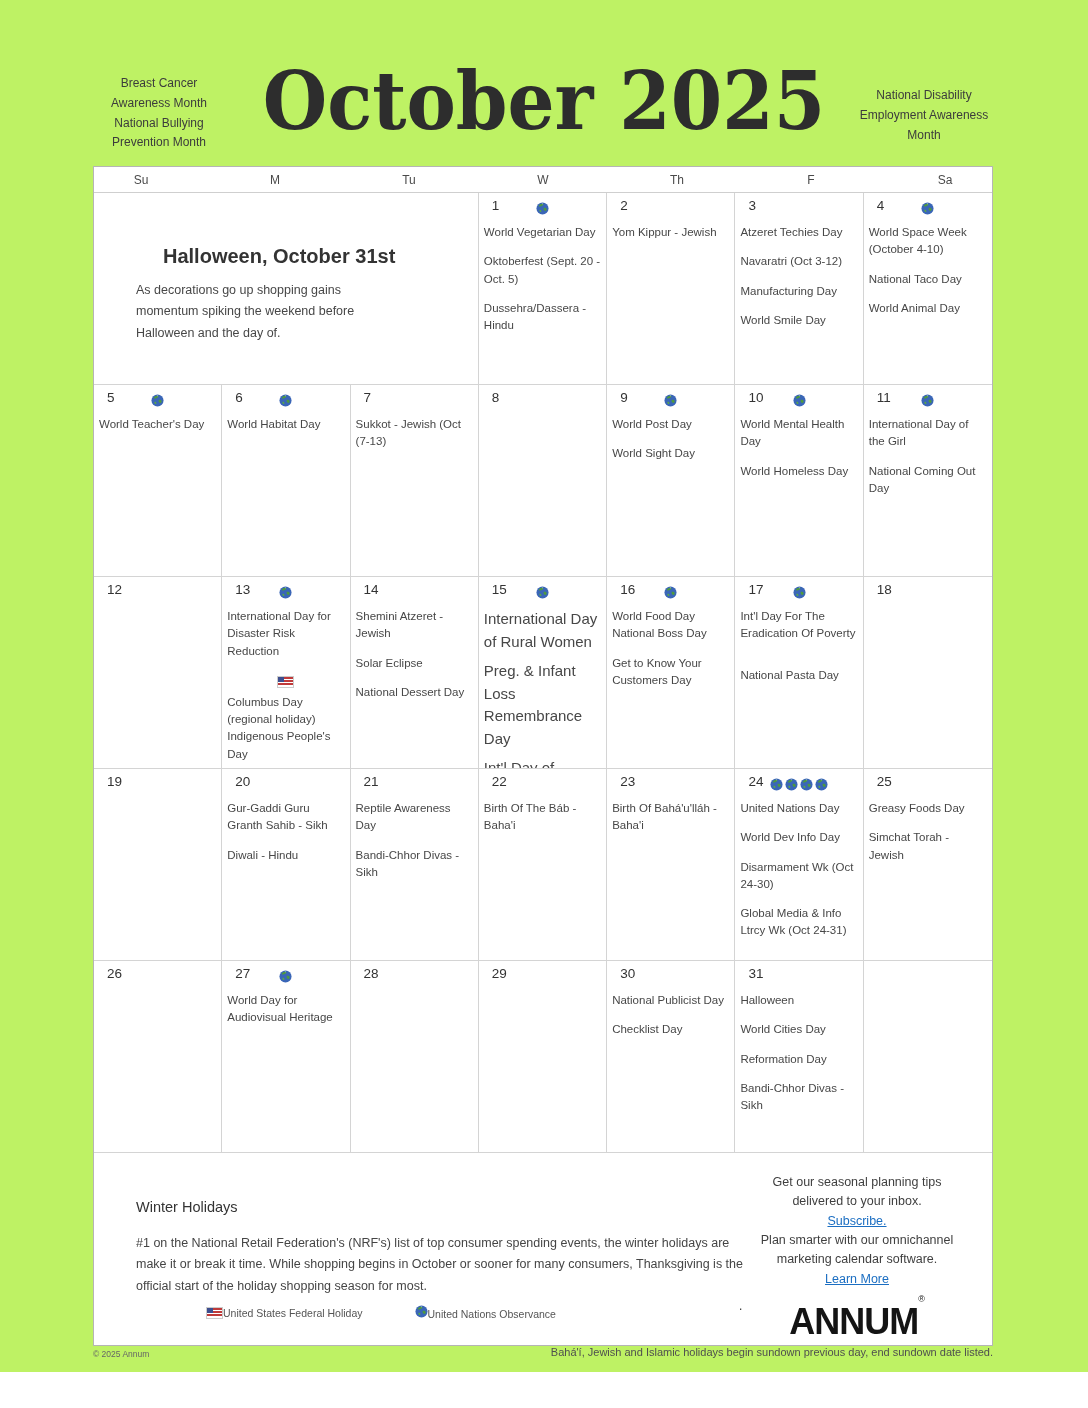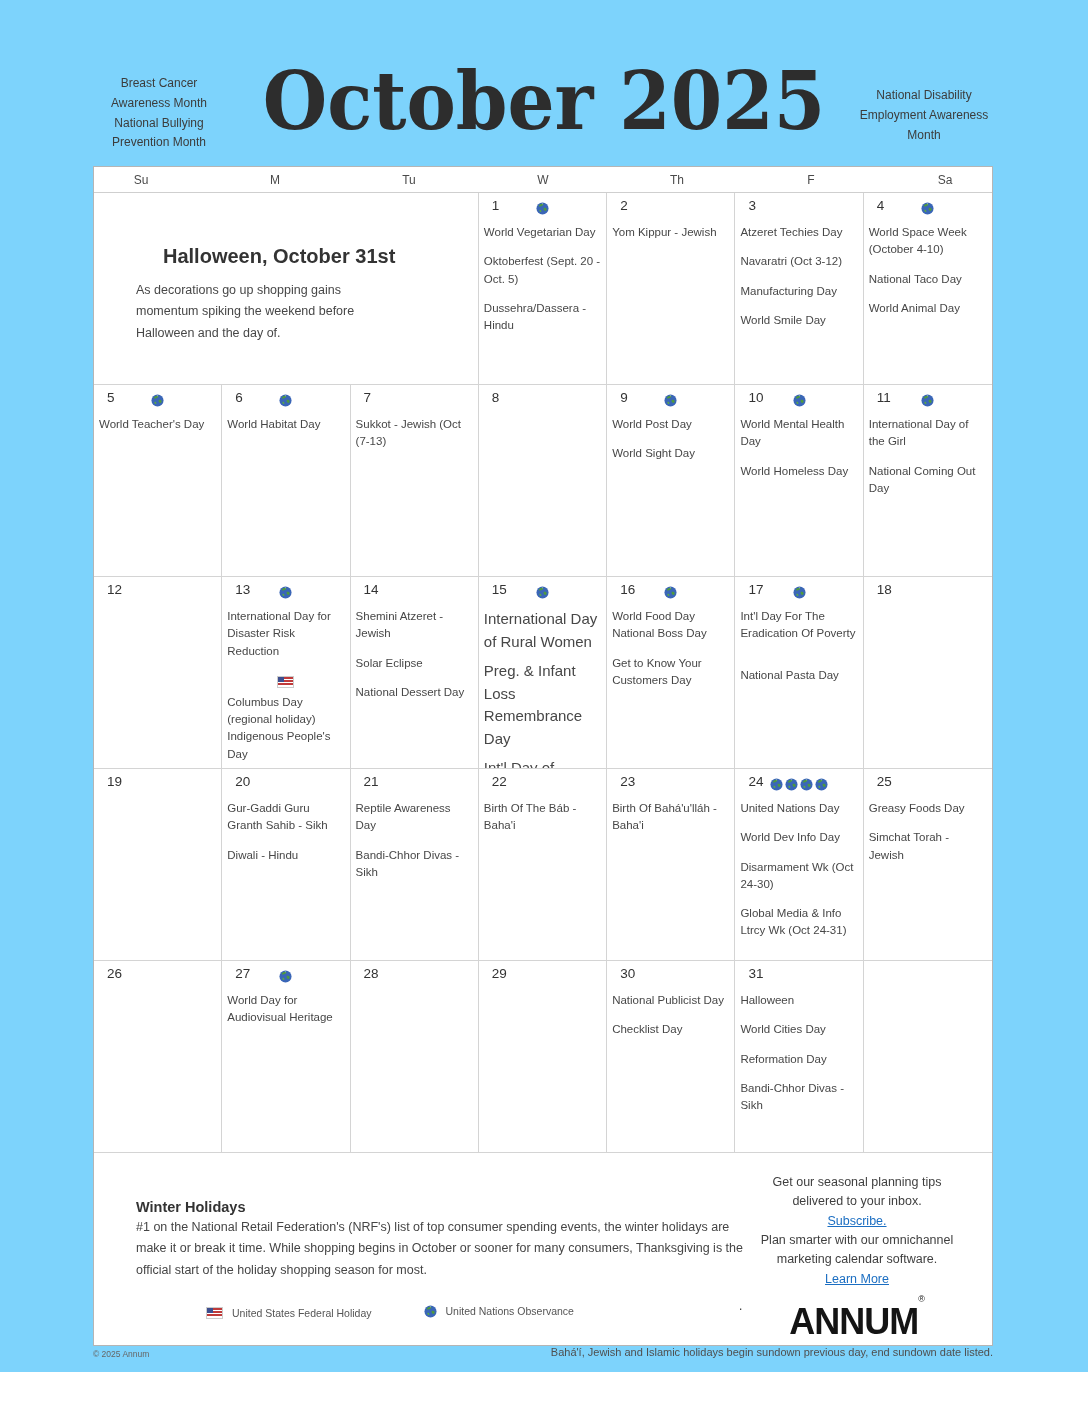--- a/index.html
+++ b/index.html
@@ -1,16 +1,16 @@
 <!DOCTYPE html>
 <html><head>
 <meta charset="utf-8">
 <style>
   html,body{margin:0;padding:0;background:#fff;}
-  .page{position:relative;width:1088px;height:1372px;background:#7dd3fc;
+  .page{position:relative;width:1088px;height:1372px;background:#bef264;
         font-family:"Liberation Sans",sans-serif;color:#3f3f3f;overflow:hidden;}
 
   
   .months-left{position:absolute;left:90px;top:74px;width:138px;text-align:center;
                font-size:12px;line-height:1.65;color:#3c3c3c;white-space:pre-line;}
   .months-right{position:absolute;left:855px;top:86px;width:138px;text-align:center;
                 font-size:12px;line-height:1.65;color:#3c3c3c;white-space:pre-line;}
   .cal-title{position:absolute;left:0;right:0;top:58px;text-align:center;
              font-family:"DejaVu Serif",serif;font-weight:700;font-size:74px;
              color:#2d2d2d;letter-spacing:0px;transform:scaleY(1.08);}
@@ -41,25 +41,25 @@
   .usflag::before{content:"";position:absolute;left:0;top:0;width:6px;height:5px;background:#3d4e8e;}
 
   
   .note-cell{grid-column:span 3;padding:52px 30px 0 42px;}
   .note-title{font-size:20px;font-weight:bold;color:#333;margin-bottom:12px;margin-left:27px;}
   .note-body{font-size:12.5px;line-height:1.7;color:#474747;width:245px;}
 
   
   .bottom{grid-column:1 / -1;position:relative;height:194px;}
   .winter{position:absolute;left:42px;top:46px;width:620px;}
-  .winter-title{font-size:14.5px;font-weight:bold;color:#333;margin-bottom:2px;}
+  .winter-title{font-size:14.5px;font-weight:normal;color:#333;margin-bottom:18px;}
   .winter-body{font-size:12.5px;line-height:1.7;color:#454545;}
   .legend{position:absolute;left:112px;top:152px;display:flex;align-items:center;gap:52px;
           font-size:10.5px;color:#555;}
-  .legend-item{display:flex;align-items:flex-start;gap:9px;}
+  .legend-item{display:flex;align-items:flex-end;}
   .stray-dot{position:absolute;left:645px;top:146px;font-size:12px;color:#333;}
   .promo{position:absolute;left:588px;top:20px;width:350px;text-align:center;
          font-size:12.5px;line-height:1.5;color:#3f3f3f;}
   .promo p{margin:0 0 1px 0;white-space:pre-line;}
   .link{color:#1b6ec2;text-decoration:underline;display:inline-block;margin:0 0 1px 0;}
   .annum-logo{margin-top:4px;font-size:36px;font-weight:900;color:#141414;
               letter-spacing:-1px;transform:scaleY(1.05);}
   .annum-logo .reg{font-size:9px;font-weight:400;vertical-align:top;letter-spacing:0;}
 
   

